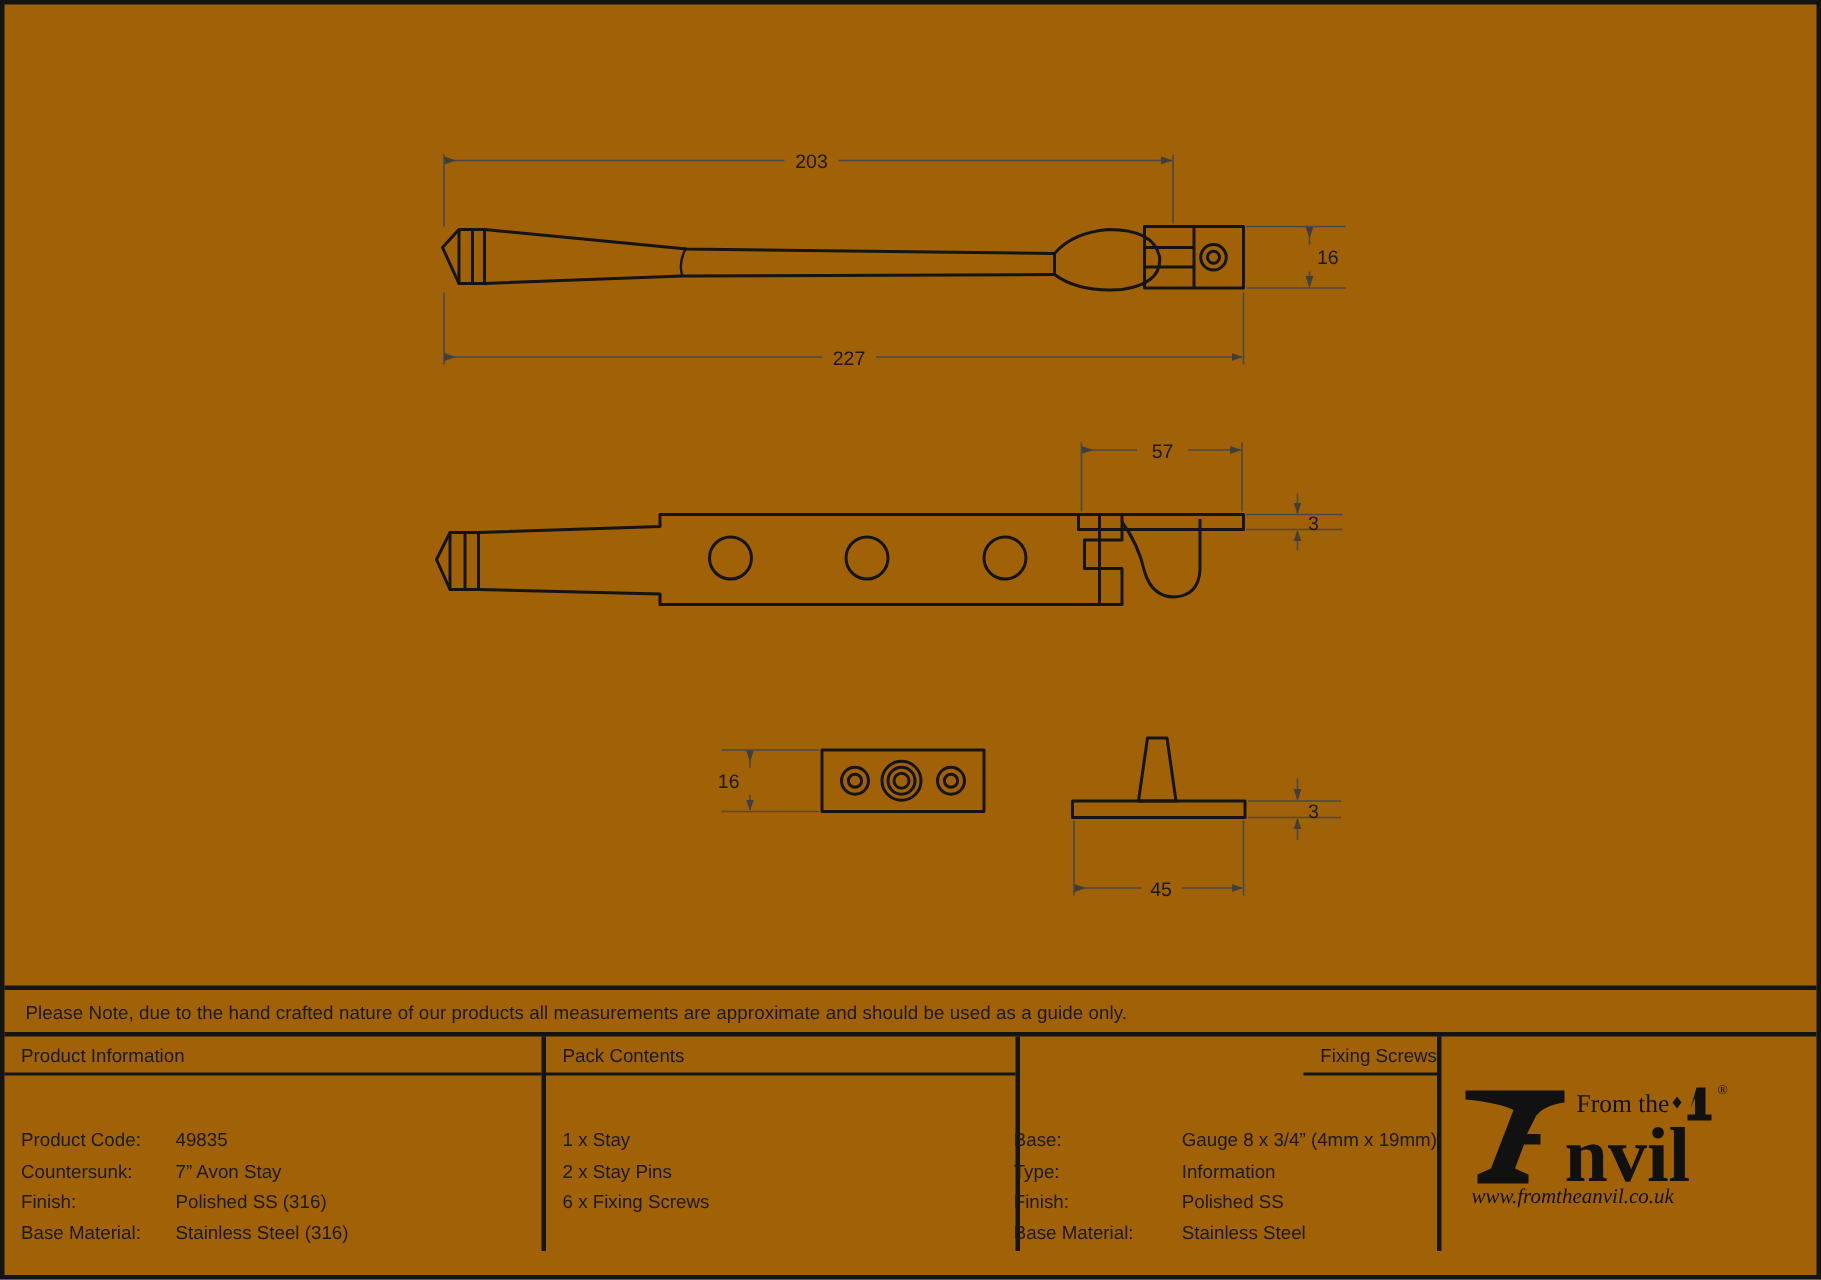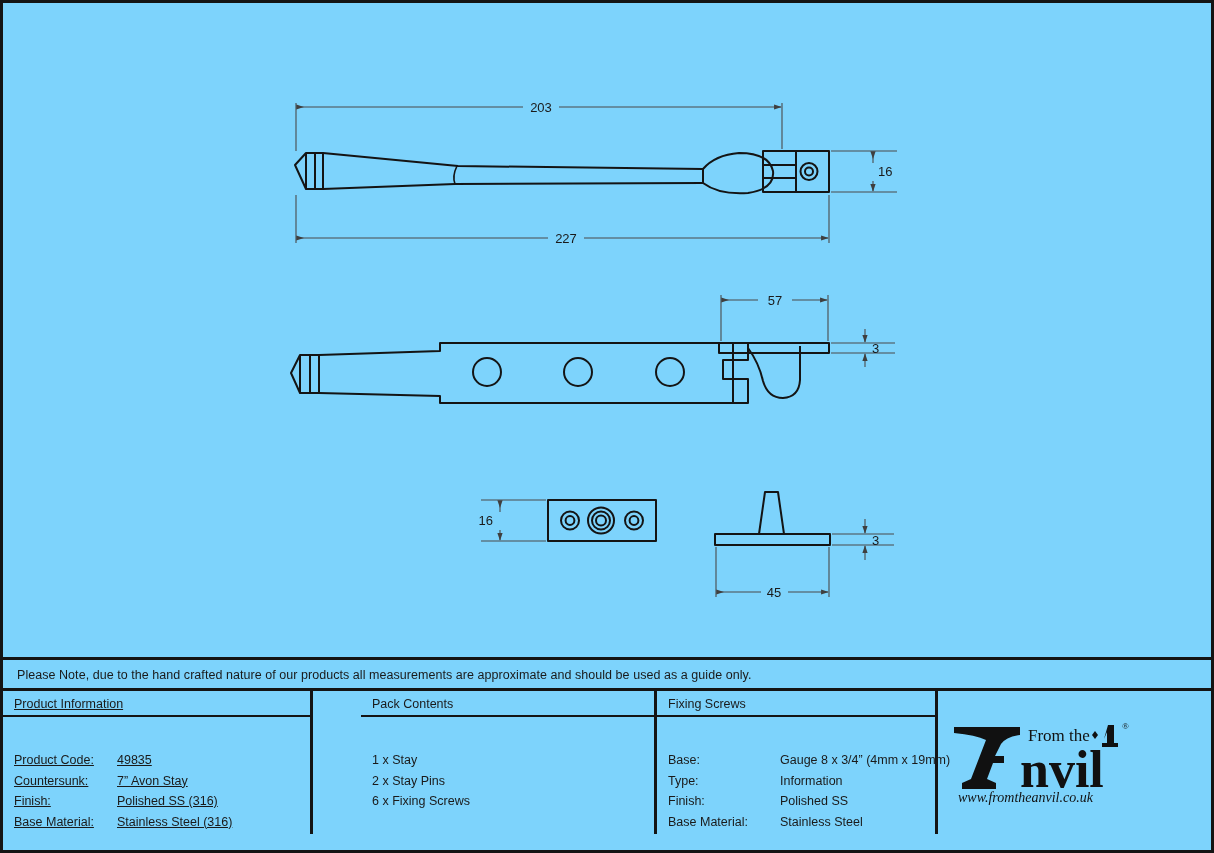--- a/index.html
+++ b/index.html
@@ -13,21 +13,21 @@
     font-family: "Liberation Sans", sans-serif;
     color: #1a1a1a;
     overflow: hidden;
   }
   #sheet {
     position: relative;
     width: 1214px;
     height: 853px;
     box-sizing: border-box;
     border: 3px solid #141414;
-    background: #7dd3fc;
+    background: #a16207;
   }
   #drawing-area {
     position: absolute;
     left: 0;
     top: 0;
     width: 1208px;
     height: 672px;
   }
   svg.dwg {
     display: block;
@@ -57,23 +57,23 @@
     display: flex;
     height: 143px;
     box-sizing: border-box;
   }
   .col {
     box-sizing: border-box;
     border-right: 3px solid #141414;
     display: flex;
     flex-direction: column;
   }
-  .col.c1 { width: 310px; text-decoration: underline; }
-  .col.c2 { width: 344px; padding-left: 48px; }
-  .col.c3 { width: 281px; }
+  .col.c1 { width: 361px; }
+  .col.c2 { width: 316px; }
+  .col.c3 { width: 281px; align-items: flex-end; }
   .col.logo { width: 205px; border-right: none; }
   .col-head {
     height: 26px;
     line-height: 26px;
     padding-left: 11px;
     font-size: 12.5px;
     border-bottom: 2px solid #141414;
     box-sizing: border-box;
   }
   .col-body {

